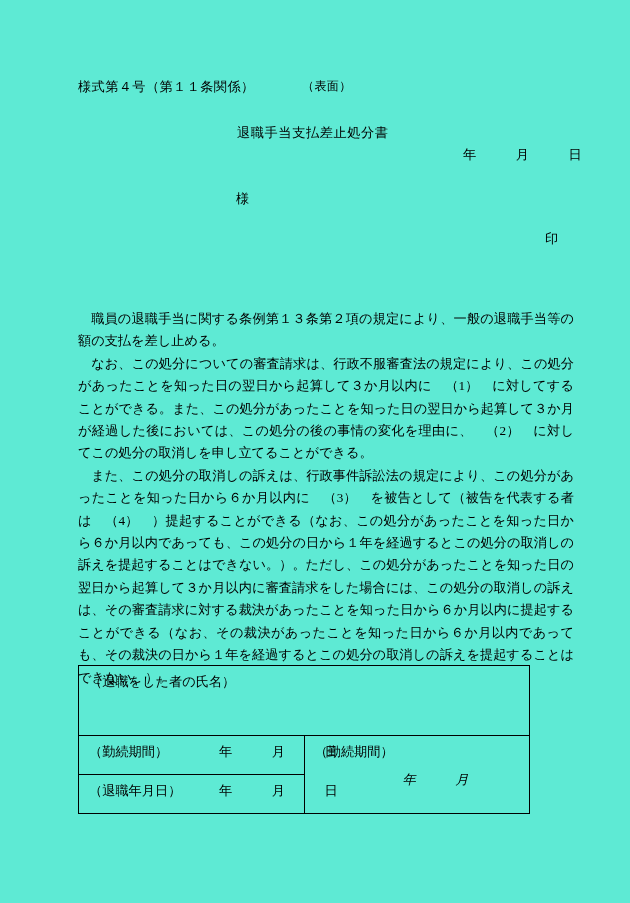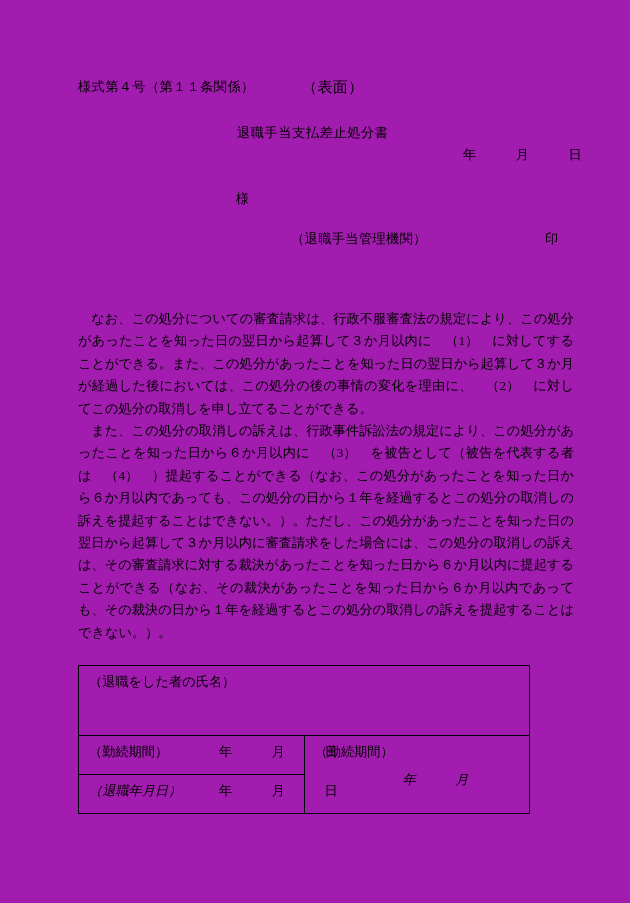--- a/index.html
+++ b/index.html
@@ -14,37 +14,37 @@
     font-family: "Liberation Serif", "DejaVu Serif", serif;
     color: #000000;
     overflow: hidden;
   }
 
   .page {
     position: absolute;
     inset: 0;
     width: 630px;
     height: 903px;
-    background: #a21caf;
+    background: #5eead4;
   }
 
   
   .form-no {
     position: absolute;
     left: 78px;
     top: 78px;
     font-size: 13.2px;
     letter-spacing: 0.4px;
     white-space: pre;
   }
   .side-mark {
     position: absolute;
     left: 302px;
     top: 78px;
-    font-size: 15px;
+    font-size: 12px;
     letter-spacing: 0.4px;
     white-space: pre;
     text-align: right;
   }
 
   .doc-title {
     position: absolute;
     left: 237px;
     top: 124px;
     font-size: 13.2px;
@@ -148,36 +148,36 @@
 
   <div class="form-no">様式第４号（第１１条関係）</div>
   <div class="side-mark">（表面）</div>
 
   <div class="doc-title">退職手当支払差止処分書</div>
 
   <div class="date-line">年　　　月　　　日</div>
 
   <div class="addressee">様</div>
 
-  <div class="agency">（退職手当管理機関）</div>
   <div class="seal">印</div>
 
   <div class="body-block">
+    <p>職員の退職手当に関する条例第１３条第２項の規定により、一般の退職手当等の額の支払を差し止める。</p>
     <p>なお、この処分についての審査請求は、行政不服審査法の規定により、この処分があったことを知った日の翌日から起算して３か月以内に　（1）　に対してすることができる。また、この処分があったことを知った日の翌日から起算して３か月が経過した後においては、この処分の後の事情の変化を理由に、　（2）　に対してこの処分の取消しを申し立てることができる。</p>
     <p>また、この処分の取消しの訴えは、行政事件訴訟法の規定により、この処分があったことを知った日から６か月以内に　（3）　を被告として（被告を代表する者は　（4）　）提起することができる（なお、この処分があったことを知った日から６か月以内であっても、この処分の日から１年を経過するとこの処分の取消しの訴えを提起することはできない。）。ただし、この処分があったことを知った日の翌日から起算して３か月以内に審査請求をした場合には、この処分の取消しの訴えは、その審査請求に対する裁決があったことを知った日から６か月以内に提起することができる（なお、その裁決があったことを知った日から６か月以内であっても、その裁決の日から１年を経過するとこの処分の取消しの訴えを提起することはできない。）。</p>
   </div>
 
   <table class="info-table">
     <tbody>
         <tr>
       <td class="cell-name" colspan="2">（退職をした者の氏名）</td>
     </tr>
     <tr>
       <td class="cell-date"><span style="display: inline-block; width: 130px;">（勤続期間）</span><span>年　　　月　　　日</span></td>
       <td class="cell-period" rowspan="2"><span class="period-label">（勤続期間）</span><span class="period-value">年　　　月</span></td>
     </tr>
     <tr>
-      <td class="cell-date"><span style="display: inline-block; width: 130px; font-style: italic;">（退職年月日）</span><span>年　　　月　　　日</span></td>
+      <td class="cell-date"><span style="display: inline-block; width: 130px;">（退職年月日）</span><span>年　　　月　　　日</span></td>
     </tr>
   </tbody>
     </table>
 
 </div>
 
 </body></html>

